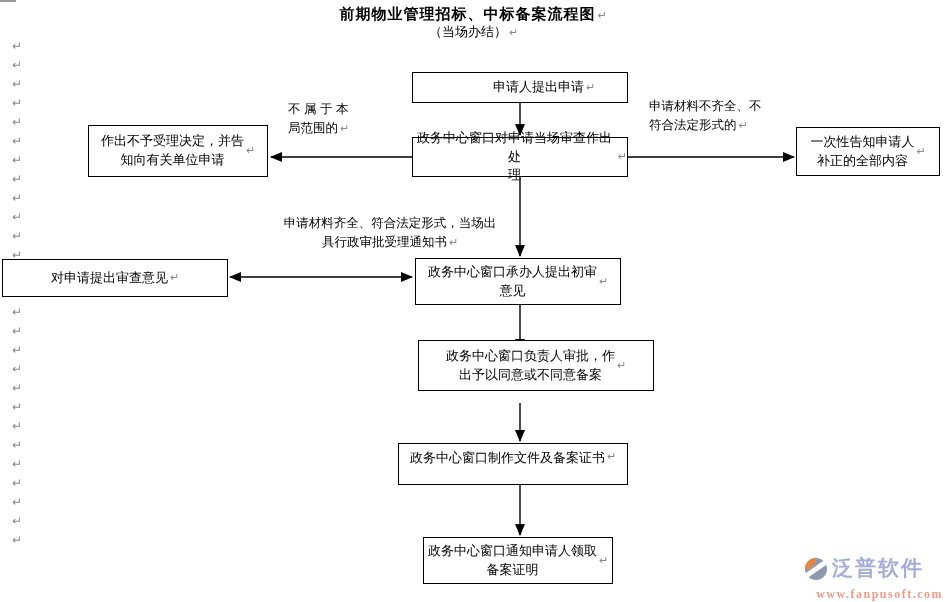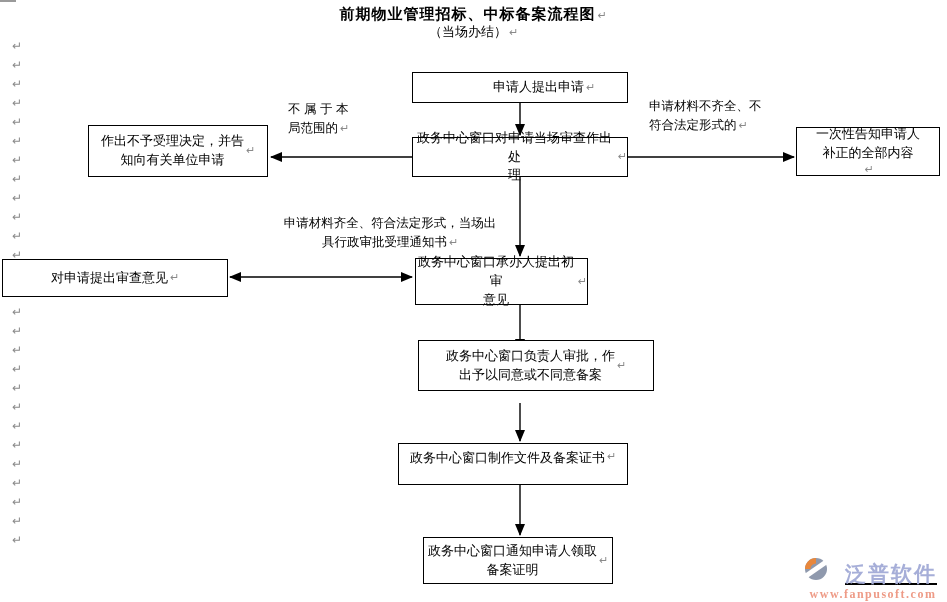--- a/index.html
+++ b/index.html
@@ -29,27 +29,27 @@
   .fc-box .txt{white-space:pre-line;}
   .fc-box.top-align{align-items:flex-start;padding-top:5px;}
   .fc-label{
     position:absolute;font-size:12.5px;line-height:1.55;z-index:2;
   }
   .fc-label .txt{white-space:pre-line;}
   .fc-label.centered{text-align:center;}
   svg.connectors{position:absolute;left:0;top:0;z-index:1;}
   svg.connectors line{stroke:#000;stroke-width:1.4;}
   .logo{position:absolute;right:4px;bottom:2px;width:140px;height:44px;z-index:3;}
-  .logo .brand-row{display:flex;align-items:flex-end;gap:16px;text-decoration:underline;}
+  .logo .brand-row{display:flex;align-items:flex-start;gap:3px;}
   .logo .brand-name{
     font-size:21px;font-weight:bold;letter-spacing:2px;line-height:24px;
   }
   .logo .site{
     font-family:"Liberation Serif",serif;font-size:12px;font-weight:bold;
-    letter-spacing:1.5px;margin-top:1px;text-align:center;
+    letter-spacing:1.5px;margin-top:1px;text-align:right;
   }
 </style>
 </head>
 <body>
 
 <div class="page">
 
   <div class="corner-tick"></div>
 
   <div class="title"><span>前期物业管理招标、中标备案流程图</span><span class="rm">↵</span></div>
@@ -115,27 +115,27 @@
 理</span>
       <span class="rm">↵</span>
     </div>
 
   <div class="fc-box" style="left:88px;top:125px;width:180px;height:52px;">
       <span class="txt">作出不予受理决定，并告
 知向有关单位申请</span>
       <span class="rm">↵</span>
     </div>
 
-  <div class="fc-box" style="left:796px;top:127px;width:144px;height:49px;flex-direction:column;">
+  <div class="fc-box" style="left:796px;top:127px;width:144px;height:49px;">
       <span class="txt">一次性告知申请人
 补正的全部内容</span>
       <span class="rm">↵</span>
     </div>
 
-  <div class="fc-box" style="left:415px;top:258px;width:173px;height:47px;">
+  <div class="fc-box" style="left:415px;top:258px;width:206px;height:47px;">
       <span class="txt">政务中心窗口承办人提出初审
 意见</span>
       <span class="rm">↵</span>
     </div>
 
   <div class="fc-box" style="left:2px;top:259px;width:226px;height:38px;">
       <span class="txt">对申请提出审查意见</span>
       <span class="rm">↵</span>
     </div>
 

